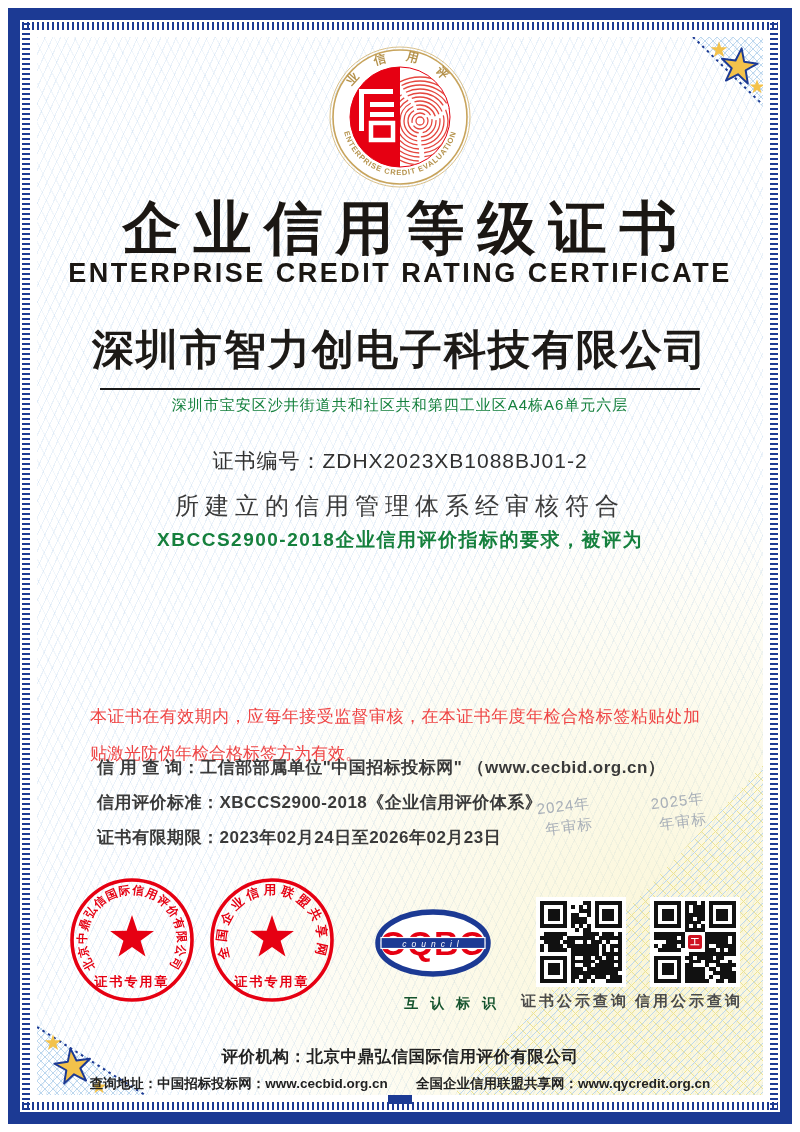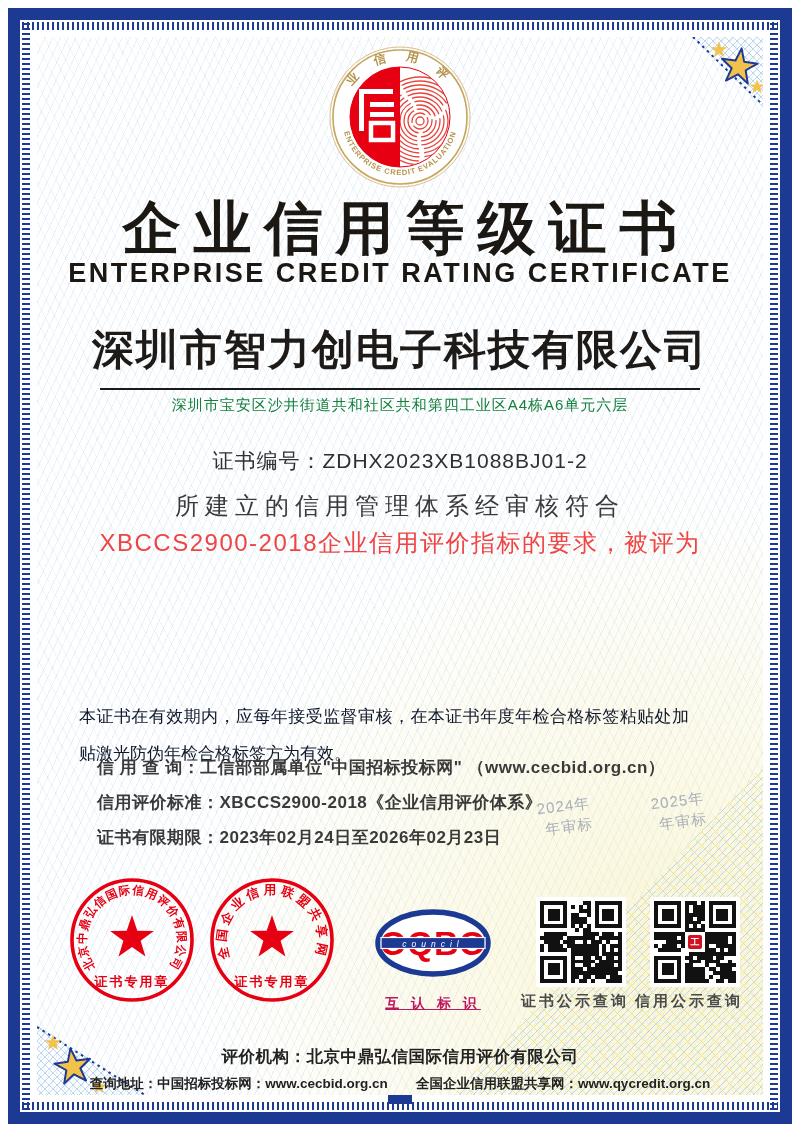--- a/index.html
+++ b/index.html
@@ -35,39 +35,39 @@
 
   .title-cn { top:190px; font-size:58px; font-weight:900; letter-spacing:13px; text-indent:13px; color:#1b1713; }
   .title-en { top:258px; font-size:27px; font-weight:700; letter-spacing:2.5px; color:#1b1713; }
 
   .company-name { top:322px; font-family:Liberation Serif, serif; font-size:42px; font-weight:700; letter-spacing:2px; color:#1d1a17; }
   .divider { position:absolute; top:388px; left:100px; right:100px; height:2px; background:#1a1a1a; }
   .company-address { top:396px; font-size:15px; letter-spacing:1px; color:#15803d; }
 
   .cert-number { top:447px; font-size:21px; letter-spacing:1px; color:#303030; }
   .statement-1 { top:490px; font-size:24px; letter-spacing:6px; color:#3a3a3a; }
-  .statement-2 { top:527px; font-size:24px; letter-spacing:1.5px; color:#ef4444; }
+  .statement-2 { top:527px; font-size:19px; letter-spacing:1.5px; color:#15803d;font-weight:bold; }
   .rating { top:578px; font-size:56px; font-weight:900; letter-spacing:2px; color:#e60012; }
 
-  .note { position:absolute; top:698px; left:79px; width:610px; font-size:17px; line-height:37px; text-align:justify; color:#0f172a; }
+  .note { position:absolute; top:698px; left:90px; width:610px; font-size:17px; line-height:37px; text-align:justify; color:#ef4444; }
 
   .details { position:absolute; top:756px; left:97px; }
   .detail-row { font-size:17px; font-weight:700; color:#3a3a3a; height:35px; letter-spacing:.5px; }
 
   .watermark { position:absolute; font-size:15px; color:#a8afb8; letter-spacing:1px; transform:rotate(-7deg); line-height:21px; }
   .watermark-1 { top:795px; left:538px; }
   .watermark-2 { top:790px; left:652px; }
   .watermark .wm2 { padding-left:6px; }
 
   .seal { position:absolute; width:128px; height:128px; }
   .seal-1 { left:68px; top:876px; }
   .seal-2 { left:208px; top:876px; }
 
   .oqbo { position:absolute; left:374px; top:903px; width:118px; height:84px; }
-  .oqbo-caption { position:absolute; left:366px; top:995px; width:134px; text-align:center; font-size:14px; font-weight:700; letter-spacing:4px; color:#be185d;text-decoration:underline; }
+  .oqbo-caption { position:absolute; left:366px; top:995px; width:134px; text-align:right; font-size:14px; font-weight:700; letter-spacing:4px; color:#14532d; }
 
   .qr { position:absolute; width:90px; height:90px; background:#fff; padding:4px; display:grid; }
   .qr-1 { left:536px; top:897px; }
   .qr-2 { left:650px; top:897px; }
   .qr .qm { background:#111; }
   .qr-logo { position:absolute; left:50%; top:50%; transform:translate(-50%,-50%); width:20px; height:20px; background:#fff; display:flex; align-items:center; justify-content:center; }
   .qr-logo span { display:block; width:14px; height:14px; background:#cf1322; border-radius:2px; color:#fff; font-size:9px; font-weight:700; line-height:14px; text-align:center; }
   .qr-label { position:absolute; width:120px; text-align:left; top:992px; font-size:15px; font-weight:700; letter-spacing:3px; color:#4a4a4a; }
   .qr-label-1 { left:521px; }
   .qr-label-2 { left:635px; }

